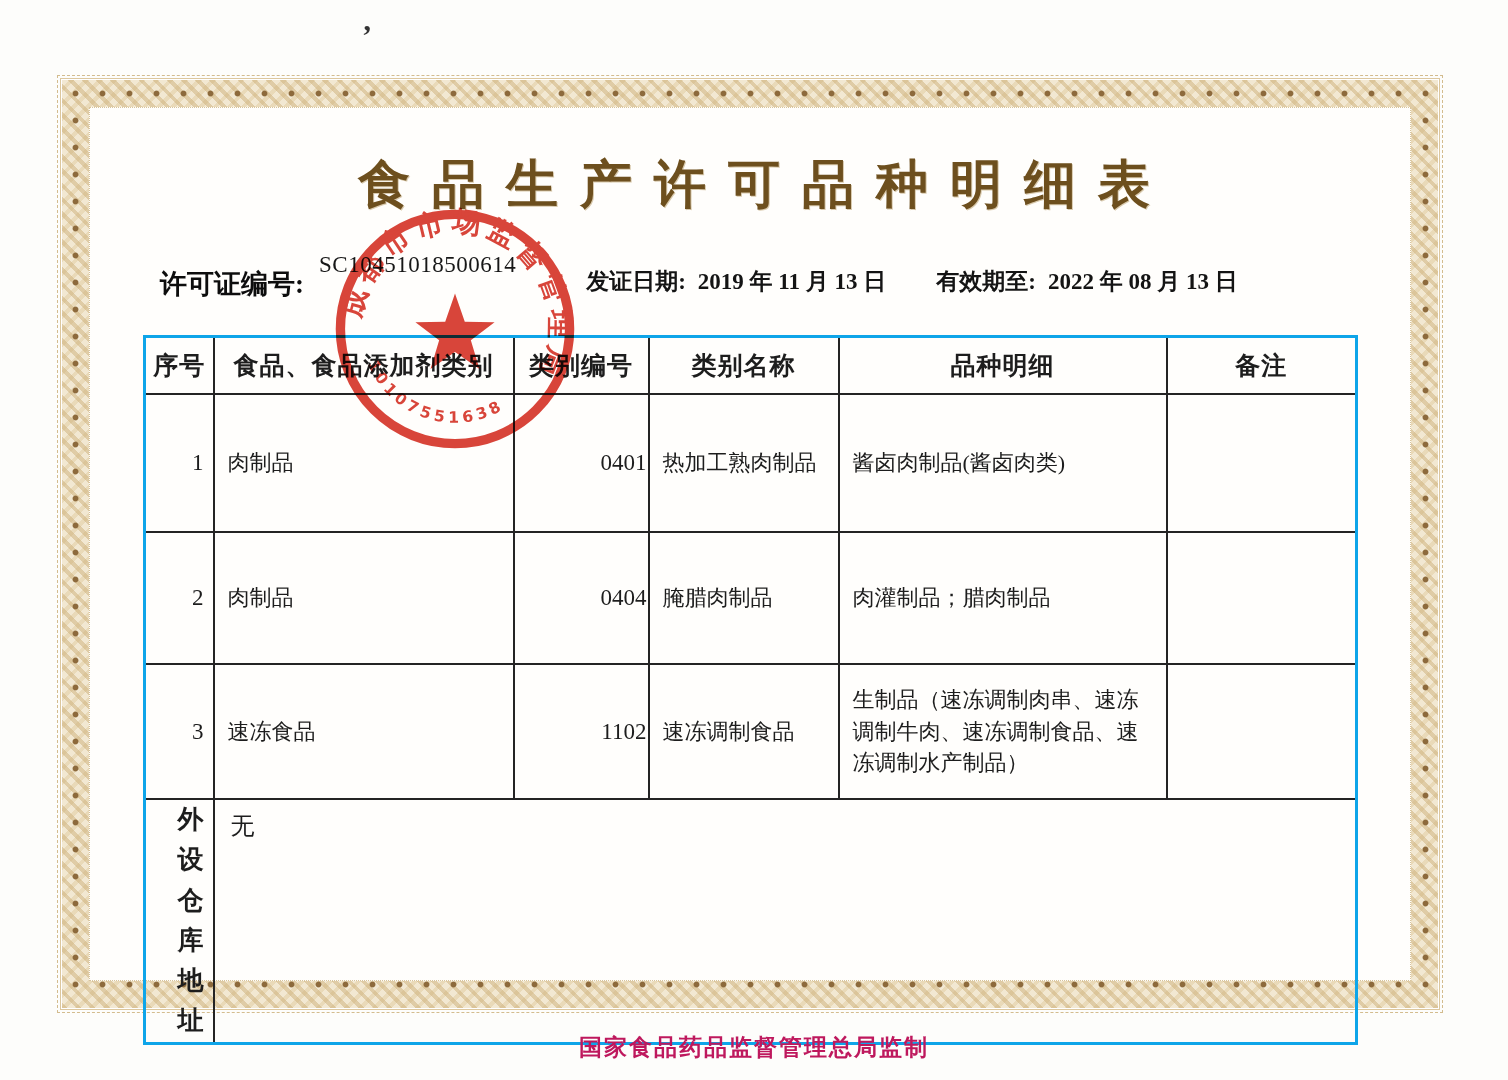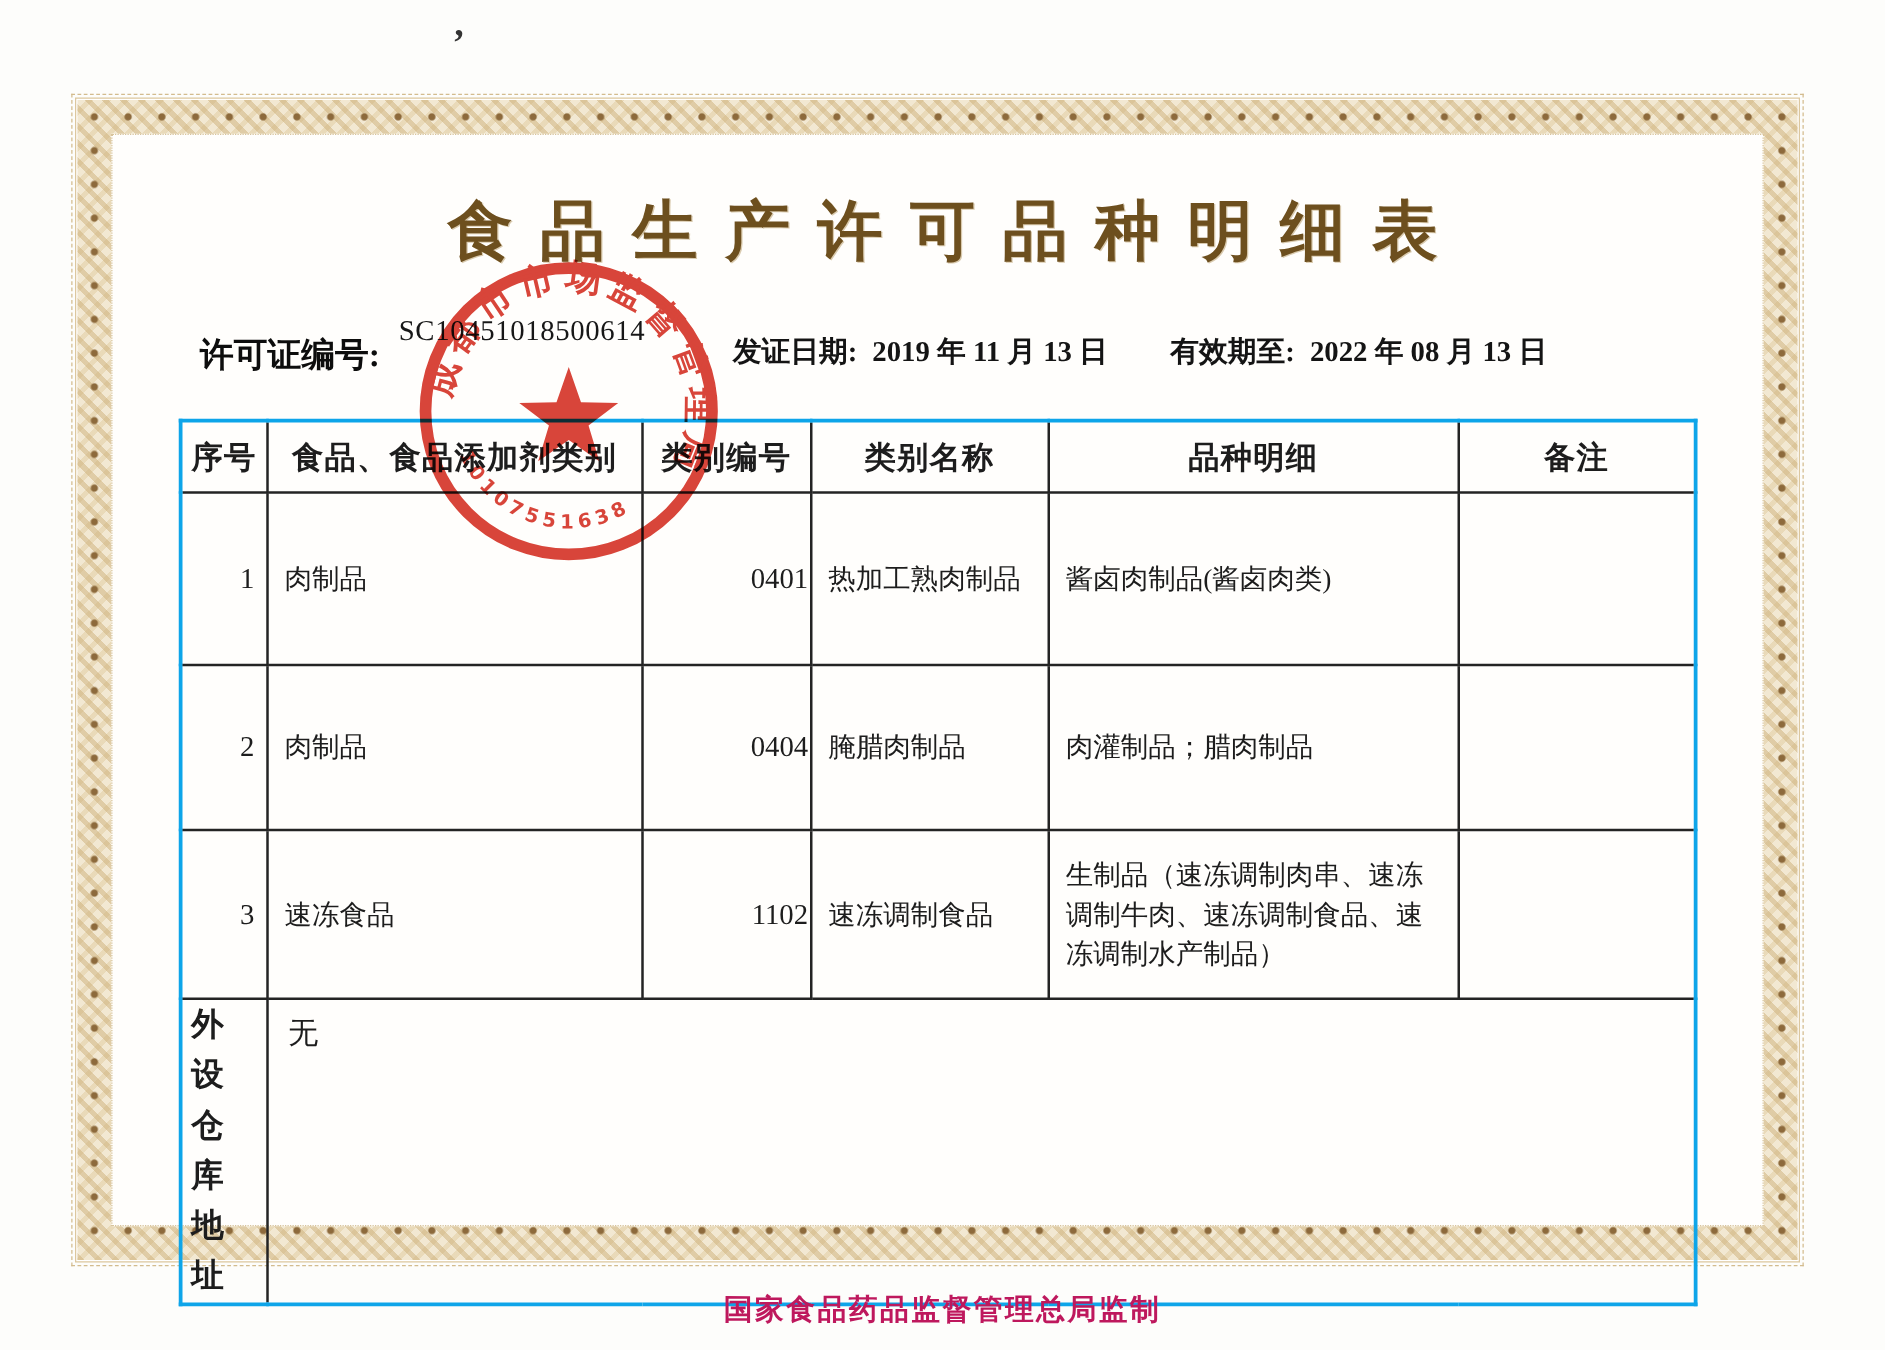--- a/index.html
+++ b/index.html
@@ -62,21 +62,21 @@
     letter-spacing:1px;padding:0 2px;
   }
   tr.row1{height:138px;} tr.row2{height:132px;} tr.row3{height:135px;} tr.rowW{height:112px;}
   td.c-no{ text-align:right;vertical-align:middle;padding-right:9px;font-size:23px;}
   td.c-cat{ text-align:left;vertical-align:middle;padding-left:13px;}
   td.c-code{text-align:right;vertical-align:middle;padding-left:4px;font-size:23px;font-family:Liberation Serif, serif;}
   td.c-name{text-align:left;vertical-align:middle;padding-left:13px;}
   td.c-det{ text-align:left;vertical-align:middle;padding:6px 10px 6px 13px;line-height:1.45;margin-top:30px;}
   td.c-rem{ text-align:center;vertical-align:middle;}
   th.c-wlabel{
-    font-size:26px;font-weight:bold;text-align:left;vertical-align:middle;
+    font-size:26px;font-weight:bold;text-align:right;vertical-align:middle;
     padding:0 7px;line-height:1.55;word-break:break-all;letter-spacing:2px;
   }
   td.c-wval{text-align:left;vertical-align:top;padding:10px 0 0 16px;font-size:24px;}
   
   .seal{
     position:absolute;left:330px;top:204px;width:250px;height:250px;
     mix-blend-mode:multiply;opacity:.93;pointer-events:none;
   }
   
   .footer-imprint{

